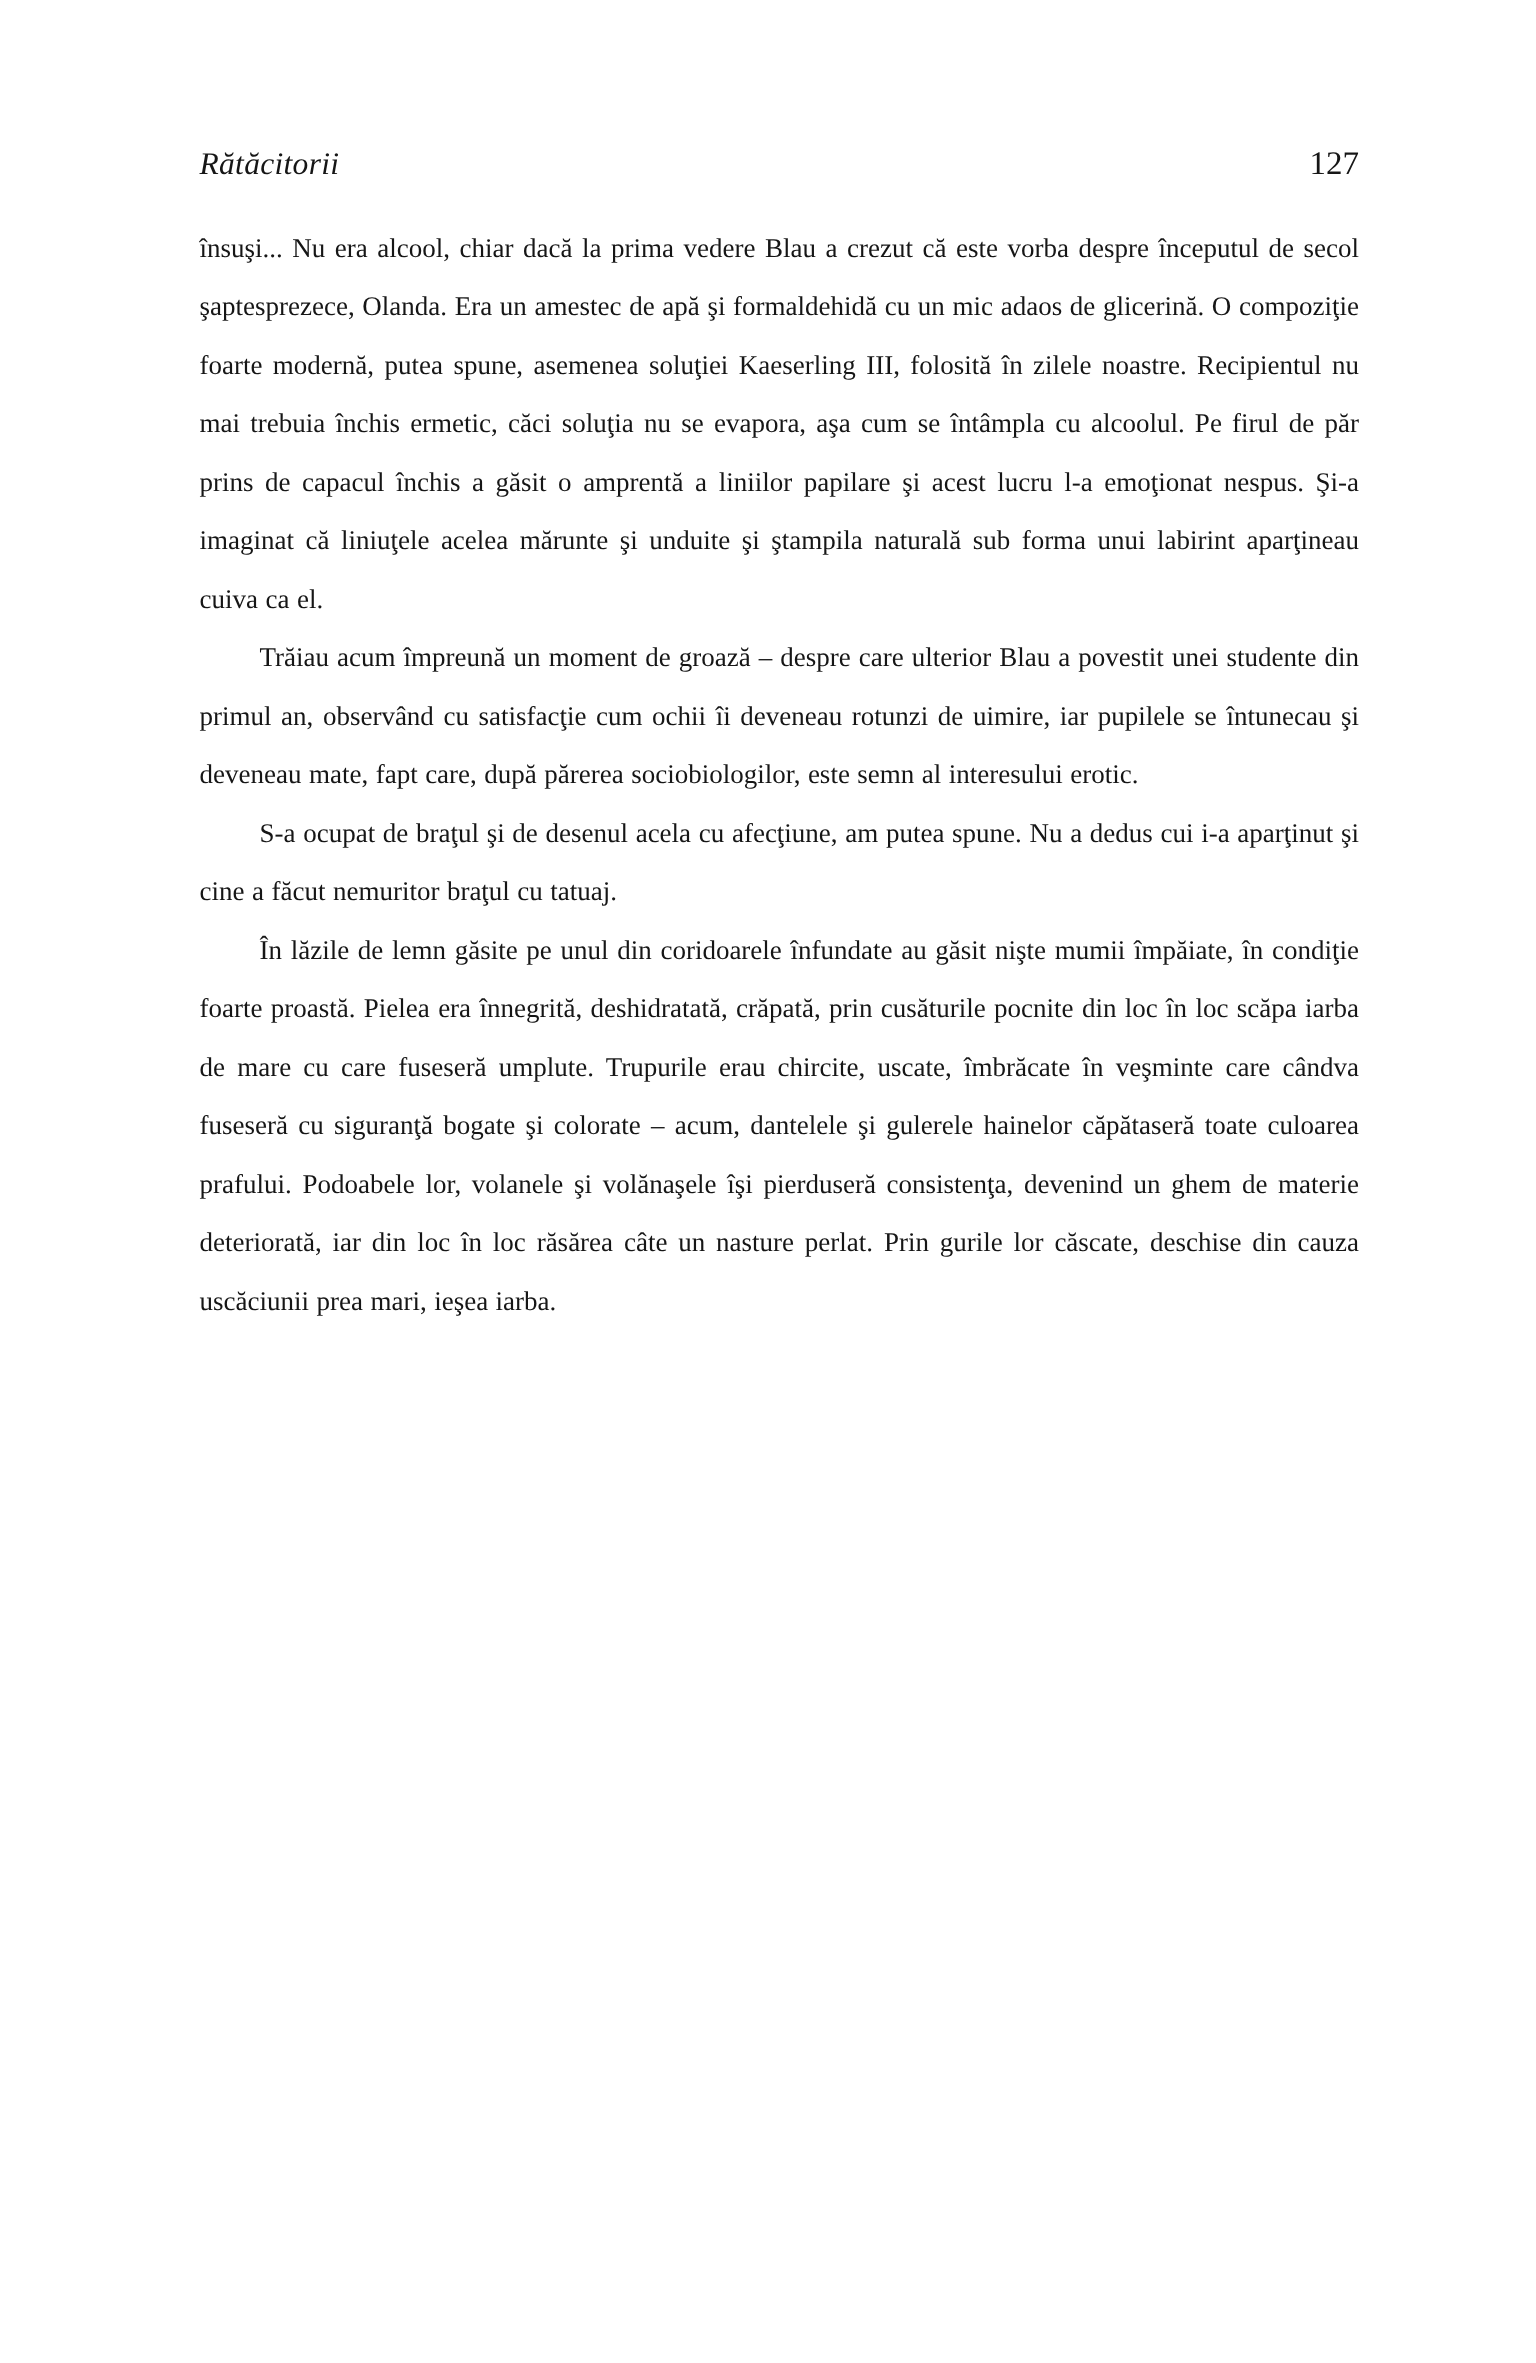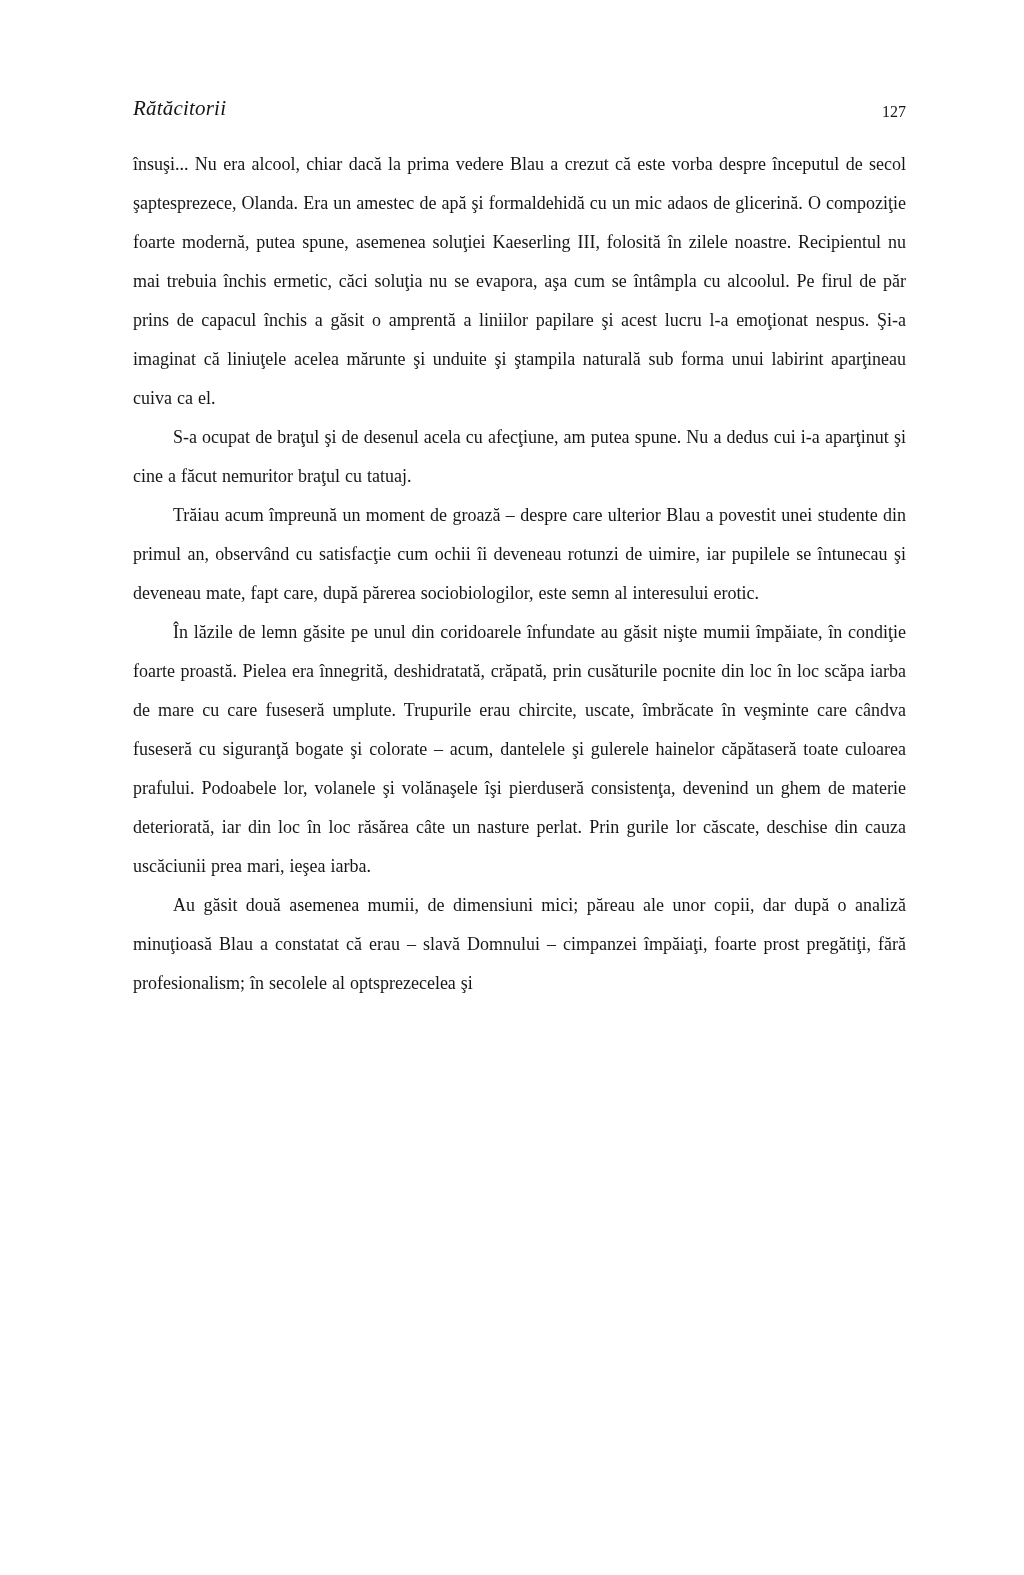--- a/index.html
+++ b/index.html
@@ -25,21 +25,21 @@
     align-items: flex-end;
     font-size: 21px;
     margin-bottom: 24px;
   }
   .running-header .book-title {
     font-style: italic;
     letter-spacing: 0.2px;
   }
   .running-header .folio {
     font-style: normal;
-    font-size: 16px;
+    font-size: 22px;
   }
   .body-text p {
     margin: 0;
     font-size: 18px;
     line-height: 39px;
     text-align: justify;
     text-justify: inter-word;
     hyphens: auto;
     -webkit-hyphens: auto;
     word-spacing: 0.5px;
@@ -55,18 +55,17 @@
 <body>
 
 <div class="page">
   <div class="running-header">
     <span class="book-title">Rătăcitorii</span>
     <span class="folio">127</span>
   </div>
 
   <div class="body-text">
     <p class="no-indent">însuşi... Nu era alcool, chiar dacă la prima vedere Blau a crezut că este vorba despre începutul de secol şaptesprezece, Olanda. Era un amestec de apă şi formaldehidă cu un mic adaos de glicerină. O compoziţie foarte modernă, putea spune, asemenea soluţiei Kaeserling III, folosită în zilele noastre. Recipientul nu mai trebuia închis ermetic, căci soluţia nu se evapora, aşa cum se întâmpla cu alcoolul. Pe firul de păr prins de capacul închis a găsit o amprentă a liniilor papilare şi acest lucru l-a emoţionat nespus. Şi-a imaginat că liniuţele acelea mărunte şi unduite şi ştampila naturală sub forma unui labirint aparţineau cuiva ca el.</p>
+    <p class="indent">Trăiau acum împreună un moment de groază – despre care ulterior Blau a povestit unei studente din primul an, observând cu satisfacţie cum ochii îi deveneau rotunzi de uimire, iar pupilele se întunecau şi deveneau mate, fapt care, după părerea sociobiologilor, este semn al interesului erotic.</p>
     <p class="indent">S-a ocupat de braţul şi de desenul acela cu afecţiune, am putea spune. Nu a dedus cui i-a aparţinut şi cine a făcut nemuritor braţul cu tatuaj.</p>
-    <p class="indent">Trăiau acum împreună un moment de groază – despre care ulterior Blau a povestit unei studente din primul an, observând cu satisfacţie cum ochii îi deveneau rotunzi de uimire, iar pupilele se întunecau şi deveneau mate, fapt care, după părerea sociobiologilor, este semn al interesului erotic.</p>
     <p class="indent">În lăzile de lemn găsite pe unul din coridoarele înfundate au găsit nişte mumii împăiate, în condiţie foarte proastă. Pielea era înnegrită, deshidratată, crăpată, prin cusăturile pocnite din loc în loc scăpa iarba de mare cu care fuseseră umplute. Trupurile erau chircite, uscate, îmbrăcate în veşminte care cândva fuseseră cu siguranţă bogate şi colorate – acum, dantelele şi gulerele hainelor căpătaseră toate culoarea prafului. Podoabele lor, volanele şi volănaşele îşi pierduseră consistenţa, devenind un ghem de materie deteriorată, iar din loc în loc răsărea câte un nasture perlat. Prin gurile lor căscate, deschise din cauza uscăciunii prea mari, ieşea iarba.</p>
-    <p class="indent">Au găsit două asemenea mumii, de dimensiuni mici; păreau ale unor copii, dar după o analiză minuţioasă Blau a constatat că erau – slavă Domnului – cimpanzei împăiaţi, foarte prost pregătiţi, fără profesionalism; în secolele al optsprezecelea şi</p>
   </div>
 </div>
 
 </body></html>

